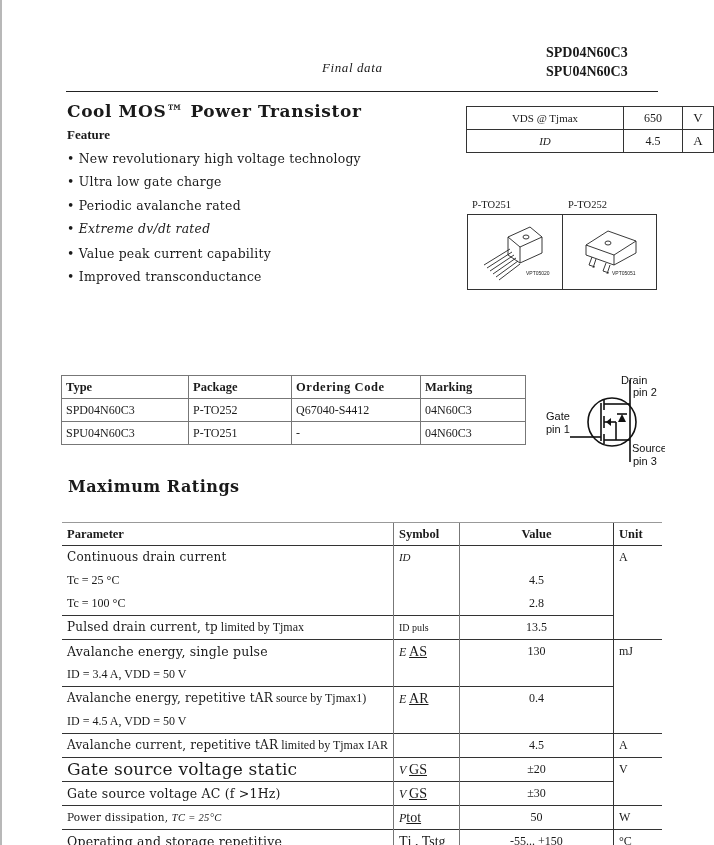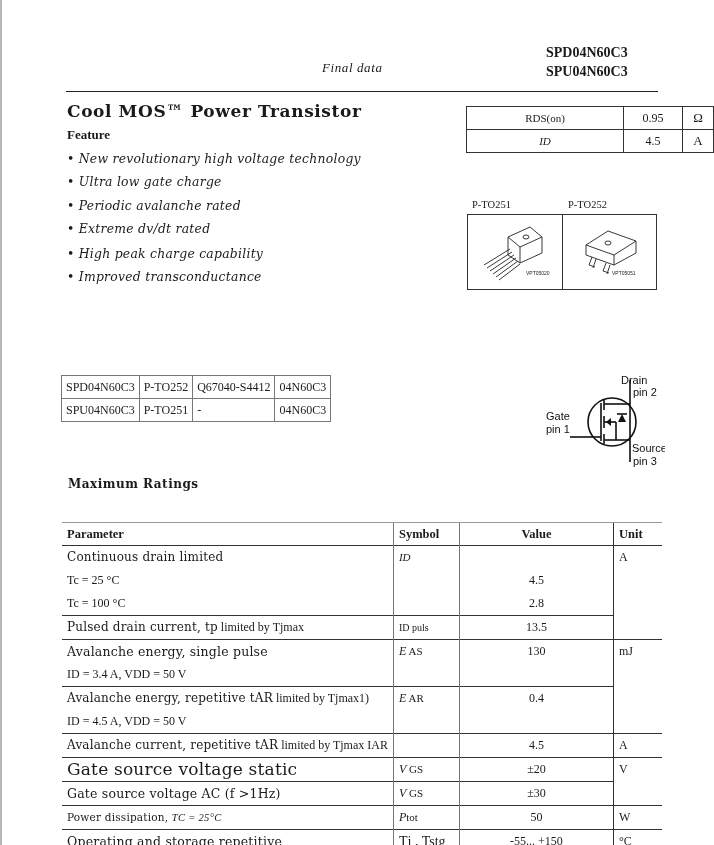--- a/index.html
+++ b/index.html
@@ -14,21 +14,21 @@
     .dserif { font-family: "DejaVu Serif", serif; }
 
     
     .final-data { left: 322px; top: 60px; font-size: 13px; font-style: italic; letter-spacing: 0.6px; }
     .part1 { left: 546px; top: 45px; font-size: 14px; font-weight: bold; }
     .part2 { left: 546px; top: 64px; font-size: 14px; font-weight: bold; }
     .hrule { left: 66px; top: 91px; width: 592px; height: 0; border-top: 1.3px solid #222; }
 
     .title { left: 67px; top: 101px; font-size: 17px; font-weight: bold; letter-spacing: 0.6px; }
     .feature-h { left: 67px; top: 127px; font-size: 13px; font-weight: bold; }
-    .feat { left: 67px; font-size: 12.4px; letter-spacing: 0.25px; white-space: nowrap; font-style: italic; }
+    .feat { left: 67px; font-size: 12.4px; letter-spacing: 0.25px; white-space: nowrap; }
     .feat.it { font-style: italic; }
 
     
     table { border-collapse: collapse; }
     .spec { left: 466px; top: 106px; }
     .spec td { border: 1px solid #333; height: 22px; padding: 0; text-align: center; font-size: 11.5px; }
     .spec td.c1 { width: 156px; font-size: 11px; }
     .spec td.c2 { width: 58px; font-size: 12px; }
     .spec td.c3 { width: 30px; font-size: 13px; }
 
@@ -37,64 +37,64 @@
 
     
     .order { left: 61px; top: 375px; border: 1.5px solid #999; }
     .order td { border: 1px solid #777; height: 22px; padding: 0 4px; font-size: 12px; white-space: nowrap; }
     .order tr.h td { font-weight: bold; font-size: 12.5px; }
     .order tr.h td.oc { letter-spacing: 0.6px; }
 
     .schem { left: 540px; top: 370px; width: 125px; height: 100px; }
 
     
-    .mr-title { left: 68px; top: 477px; font-size: 12px; font-weight: bold; letter-spacing: 0.5px; }
+    .mr-title { left: 68px; top: 477px; font-size: 16px; font-weight: bold; letter-spacing: 0.5px; }
     .mr { left: 62px; top: 522px; }
     .mr td { font-size: 12px; padding: 0 5px; vertical-align: top; white-space: nowrap; }
     .mr .cp { width: 314px; }
     .mr .cs { width: 55px; border-left: 1.5px solid #777; }
     .mr .cv { width: 143px; text-align: center; border-left: 1.5px solid #777; }
     .mr .cu { width: 38px; border-left: 1.5px solid #333; }
     .mr tr.top td { border-top: 1.5px solid #999; }
     .mr tr.line td { border-top: 1px solid #333; }
     .mr tr.bottom td { border-bottom: 1.5px solid #999; }
     .mr tr.hd td { font-weight: bold; height: 22px; line-height: 22px; font-size: 12.5px; }
     .mr .ln { height: 23px; line-height: 23px; }
     .mr .sm { font-size: 9.5px; letter-spacing: 0.3px; }
     .mr .dv { font-family: "DejaVu Serif", serif; font-size: 12px; letter-spacing: 0.2px; }
     .mr .sym { font-size: 11px; }
     .mr .sym i { font-size: 12px; }
-    .sub { font-size: 11px; }
+    .sub { font-size: 14px; text-decoration: underline; }
   </style>
 </head>
 <body>
 
 <div class="page-edge"></div>
 
 <div class="abs final-data serif">Final data</div>
 <div class="abs part1 serif">SPD04N60C3</div>
 <div class="abs part2 serif">SPU04N60C3</div>
 <div class="abs hrule"></div>
 
 <div class="abs title dserif">Cool MOS™ Power Transistor</div>
 <div class="abs feature-h serif">Feature</div>
 
 <div class="abs feat dserif" style="top:151px"><span>•</span> <span>New revolutionary high voltage technology</span></div>
 <div class="abs feat dserif" style="top:174px"><span>•</span> <span>Ultra low gate charge</span></div>
 <div class="abs feat dserif" style="top:198px"><span>•</span> <span>Periodic avalanche rated</span></div>
 <div class="abs feat it dserif" style="top:221px"><span>•</span> <span>Extreme dv/dt rated</span></div>
-<div class="abs feat dserif" style="top:246px"><span>•</span> <span>High peak charge capability</span></div>
+<div class="abs feat dserif" style="top:246px"><span>•</span> <span>Value peak current capability</span></div>
 <div class="abs feat dserif" style="top:269px"><span>•</span> <span>Improved transconductance</span></div>
 
 <table class="abs spec serif">
   <tbody>
-  <tr>
-    <td class="c1">RDS(on)</td>
-    <td class="c2">0.95</td>
-    <td class="c3">Ω</td>
+      <tr>
+    <td class="c1">VDS @ Tjmax</td>
+    <td class="c2">650</td>
+    <td class="c3">V</td>
   </tr>
   <tr>
     <td class="c1" style="font-style:italic">ID</td>
     <td class="c2">4.5</td>
     <td class="c3">A</td>
   </tr>
 </tbody>
   </table>
 
 <div class="abs pkg-label serif" style="left:472px">P-TO251</div>
@@ -123,20 +123,26 @@
       <ellipse cx="46" cy="28" rx="3" ry="2"></ellipse>
       <path d="M30 42 L27 50 L33 52 M34 44 L31 53"></path>
       <path d="M44 48 L41 56 L47 58 M48 50 L45 59"></path>
     </g>
     <text x="50" y="60" font-size="5" font-family="Liberation Sans, sans-serif" fill="#222">VPT05051</text>
   </svg>
 </div>
 
 <table class="abs order serif">
   <tbody>
+      <tr class="h">
+    <td style="width:118px">Type</td>
+    <td style="width:94px">Package</td>
+    <td class="oc" style="width:120px">Ordering Code</td>
+    <td style="width:96px">Marking</td>
+  </tr>
   <tr>
     <td>SPD04N60C3</td>
     <td>P-TO252</td>
     <td>Q67040-S4412</td>
     <td>04N60C3</td>
   </tr>
   <tr>
     <td>SPU04N60C3</td>
     <td>P-TO251</td>
     <td>-</td>
@@ -179,21 +185,21 @@
   <tbody>
       <tr class="top hd">
     <td class="cp">Parameter</td>
     <td class="cs">Symbol</td>
     <td class="cv">Value</td>
     <td class="cu">Unit</td>
   </tr>
 
   <tr class="line">
     <td class="cp">
-      <div class="ln dv">Continuous drain limited</div>
+      <div class="ln dv">Continuous drain current</div>
       <div class="ln">Tc = 25 °C</div>
       <div class="ln">Tc = 100 °C</div>
     </td>
     <td class="cs">
           <div class="ln sym" style="font-style:italic">ID</div>
         </td>
     <td class="cv">
       <div class="ln"></div>
       <div class="ln">4.5</div>
       <div class="ln">2.8</div>
@@ -226,21 +232,21 @@
     <td class="cv">
           <div class="ln">130</div>
         </td>
     <td class="cu" rowspan="2">
           <div class="ln">mJ</div>
         </td>
   </tr>
 
   <tr class="line">
     <td class="cp">
-      <div class="ln"><span class="sm dv">Avalanche energy, repetitive tAR</span><span> limited by Tjmax1)</span></div>
+      <div class="ln"><span class="sm dv">Avalanche energy, repetitive tAR</span><span> source by Tjmax1)</span></div>
       <div class="ln">ID = 4.5 A, VDD = 50 V</div>
     </td>
     <td class="cs">
           <div class="ln sym"><i>E</i> <span class="sub">AR</span></div>
         </td>
     <td class="cv">
           <div class="ln">0.4</div>
         </td>
   </tr>
 

